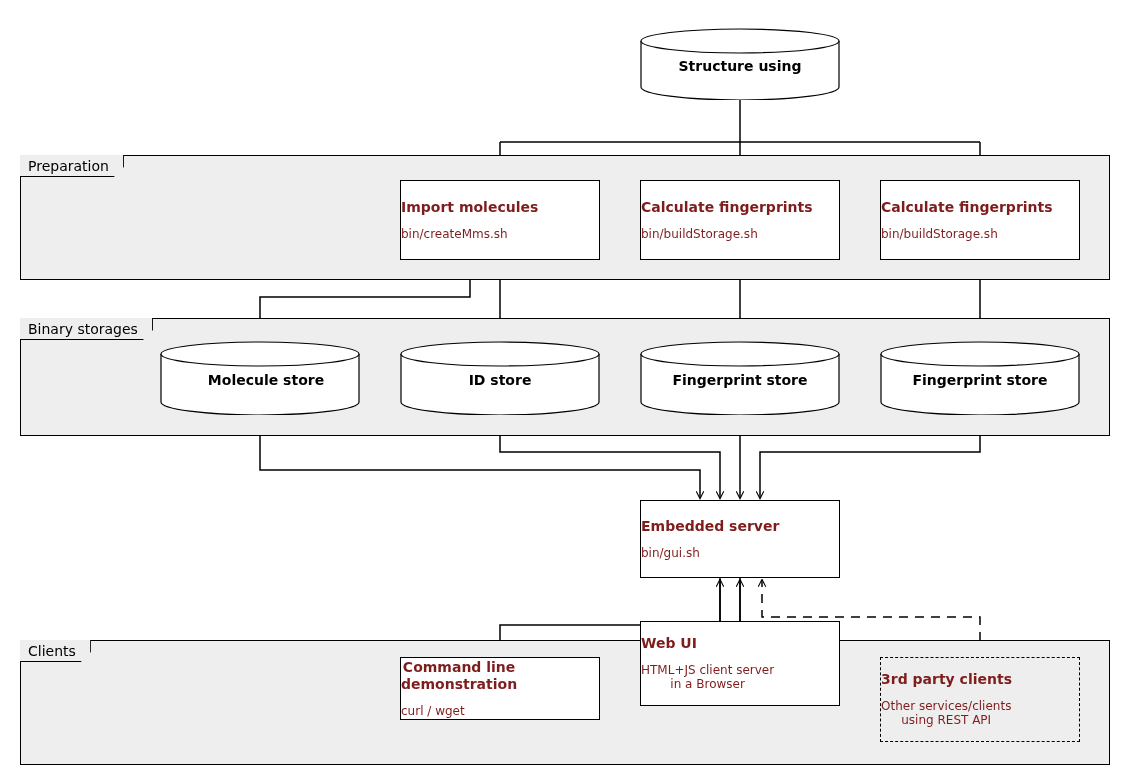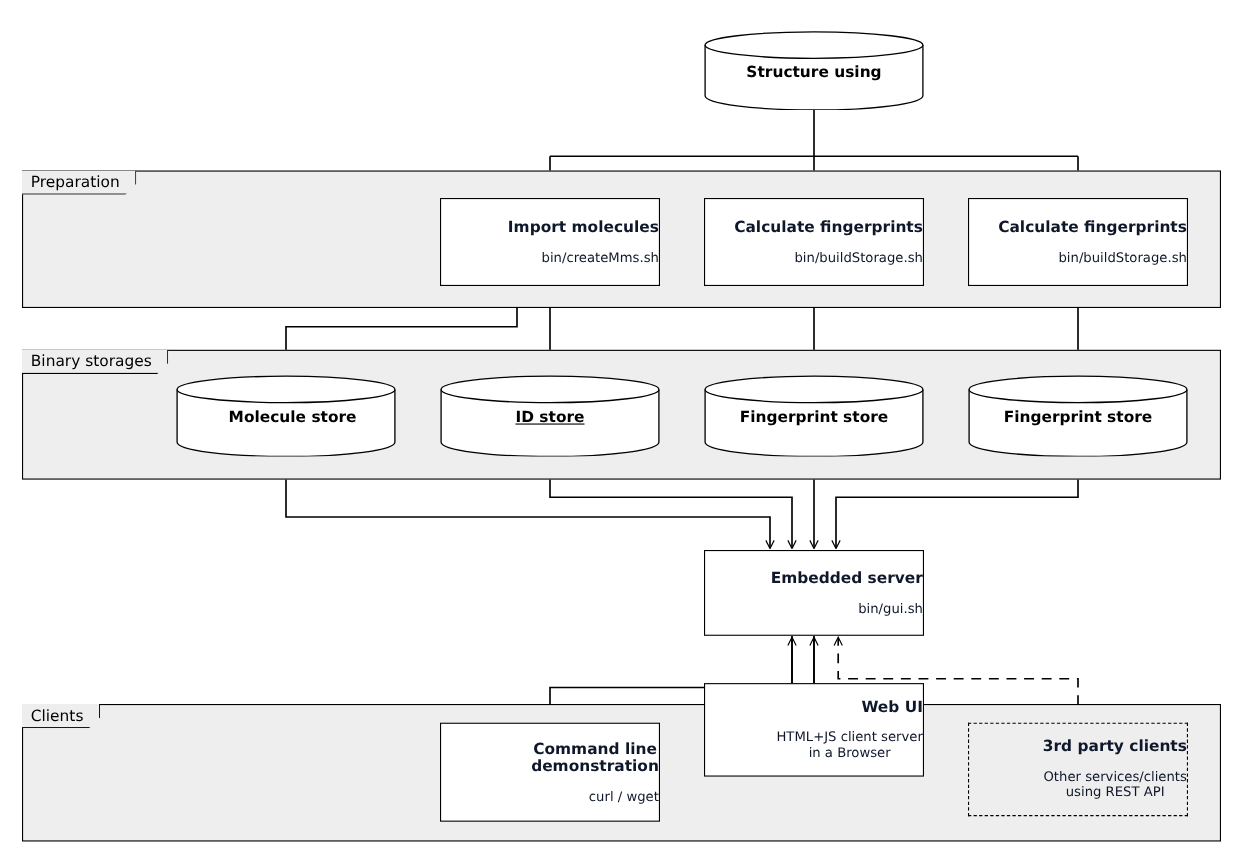--- a/index.html
+++ b/index.html
@@ -52,24 +52,24 @@
     clip-path: polygon(0 0, 100% 0, 100% 55%, calc(100% - 10px) 100%, 0 100%);
   }
   
   .node {
     position: absolute;
     background: #ffffff;
     border: 1.6px solid #000000;
     box-sizing: border-box;
     display: flex;
     flex-direction: column;
-    align-items: flex-end;
+    align-items: flex-start;
     justify-content: center;
     text-align: center;
-    color: #0f172a;
+    color: #7f1d1d;
   }
   .node.dashed {
     border-style: dashed;
     background: #eeeeee;
   }
   .node-title {
     font-size: 14px;
     font-weight: bold;
     line-height: 1.2;
   }
@@ -178,21 +178,21 @@
       <ellipse cx="100" cy="13" rx="99" ry="12" fill="#ffffff" stroke="#000" stroke-width="1.2"></ellipse>
     </svg>
     <div class="cylinder-label" style="top:31px;">Molecule store</div>
   </div>
 
   <div class="cylinder" style="left:400px; top:341px; width:200px; height:74px;">
     <svg width="200" height="74" viewBox="0 0 200 74">
       <path d="M 1 13 L 1 61 A 99 13 0 0 0 199 61 L 199 13" fill="#ffffff" stroke="#000" stroke-width="1.2"></path>
       <ellipse cx="100" cy="13" rx="99" ry="12" fill="#ffffff" stroke="#000" stroke-width="1.2"></ellipse>
     </svg>
-    <div class="cylinder-label" style="top:31px;text-decoration:underline;">ID store</div>
+    <div class="cylinder-label" style="top:31px;">ID store</div>
   </div>
 
   <div class="cylinder" style="left:640px; top:341px; width:200px; height:74px;">
     <svg width="200" height="74" viewBox="0 0 200 74">
       <path d="M 1 13 L 1 61 A 99 13 0 0 0 199 61 L 199 13" fill="#ffffff" stroke="#000" stroke-width="1.2"></path>
       <ellipse cx="100" cy="13" rx="99" ry="12" fill="#ffffff" stroke="#000" stroke-width="1.2"></ellipse>
     </svg>
     <div class="cylinder-label" style="top:31px;">Fingerprint store</div>
   </div>
 
@@ -207,21 +207,21 @@
 
   <div class="node" style="left:640px; top:500px; width:200px; height:78px;">
     <div class="node-title">Embedded server</div>
     <div class="node-sub">bin/gui.sh</div>
   </div>
 
   <div class="frame" style="left:20px; top:640px; width:1090px; height:125px;">
     <div class="frame-tab">Clients</div>
   </div>
 
-  <div class="node" style="left:400px; top:657px; width:200px; height:90px;">
+  <div class="node" style="left:400px; top:657px; width:200px; height:63px;">
     <div class="node-title">
       <span>Command line</span><br>
       <span>demonstration</span>
     </div>
     <div class="node-sub">curl / wget</div>
   </div>
 
   <div class="node" style="left:640px; top:621px; width:200px; height:85px;">
     <div class="node-title">Web UI</div>
     <div class="node-sub">

